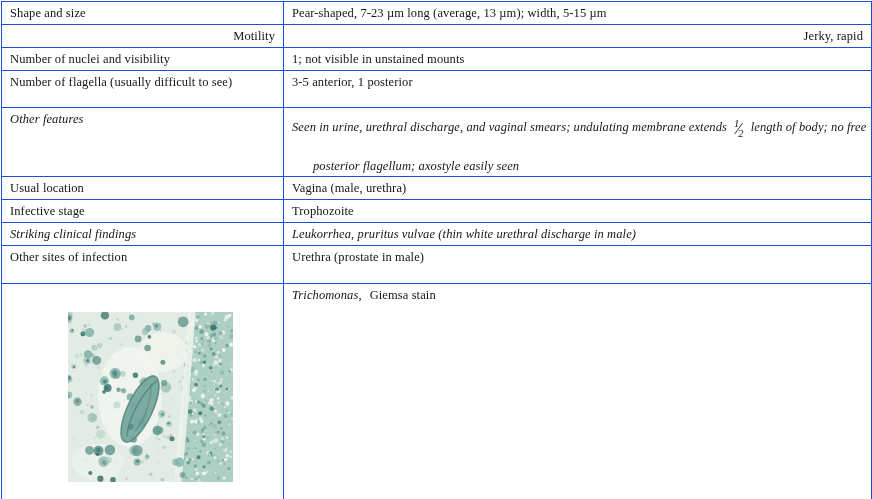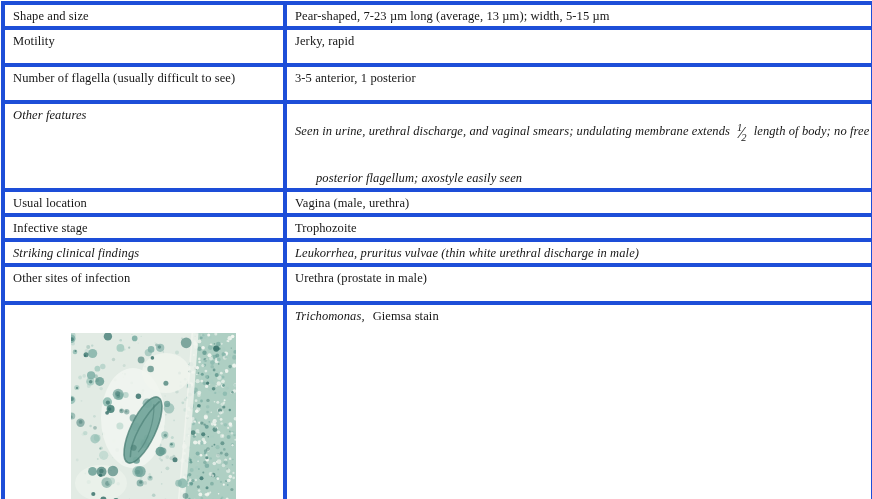--- a/index.html
+++ b/index.html
@@ -9,37 +9,37 @@
     font-family:"Liberation Serif","DejaVu Serif",serif;
     color:#151515;background:#ffffff;
   }
   table.spec{
     border-collapse:collapse;table-layout:fixed;
     width:870px;margin:1px 0 0 1px;
   }
   col.c1{width:282px;}
   col.c2{width:588px;}
   td{
-    border:4px solid #1d4ed8;
+    border:1px solid #1d4ed8;
     vertical-align:top;
     padding:3px 8px 2px 8px;
     font-size:12.5px;
     line-height:16px;
     letter-spacing:0.1px;
     overflow:hidden;
   }
   td.img-cell{padding:0;}
   .micrograph{display:block;margin:28px 0 0 66px;}
   .cap-italic{font-style:italic;}
   .cap-regular{margin-left:8px;}
   .line1{white-space:nowrap;}
   .line2{padding-left:21px;margin-top:10px;}
   .frac{
     display:inline-block;
-    margin:16px 7px;
+    margin:8px 7px;
     line-height:1;
     vertical-align:-3px;
     white-space:nowrap;
   }
   .frac-num{font-size:10.5px;vertical-align:7px;margin-right:-2px;}
   .frac-slash{font-size:17px;}
   .frac-den{font-size:10.5px;vertical-align:-3px;margin-left:-2px;}
 </style>
 </head>
 <body>
@@ -48,23 +48,27 @@
   <table class="spec">
     <colgroup>
         <col class="c1">
         <col class="c2">
       </colgroup>
     <tbody>
         <tr style="height: 23px;">
           <td><span>Shape and size</span></td>
           <td><span>Pear-shaped, 7-23 µm long (average, 13 µm); width, 5-15 µm</span></td>
         </tr>
-        <tr style="height: 37px;">
+        <tr style="height: 23px; text-align: right;">
           <td><span>Motility</span></td>
           <td><span>Jerky, rapid</span></td>
+        </tr>
+        <tr style="height: 23px;">
+          <td><span>Number of nuclei and visibility</span></td>
+          <td><span>1; not visible in unstained mounts</span></td>
         </tr>
         <tr style="height: 37px;">
           <td><span>Number of flagella (usually difficult to see)</span></td>
           <td><span>3-5 anterior, 1 posterior</span></td>
         </tr>
         <tr style="height: 54px; font-style: italic;">
           <td><span>Other features</span></td>
           <td>
             <div class="line1"><span>Seen in urine, urethral discharge, and vaginal smears; undulating membrane extends</span><span class="frac"><span class="frac-num">1</span><span class="frac-slash">⁄</span><span class="frac-den">2</span></span><span>length of body; no free</span></div>
             <div class="line2">posterior flagellum; axostyle easily seen</div>

